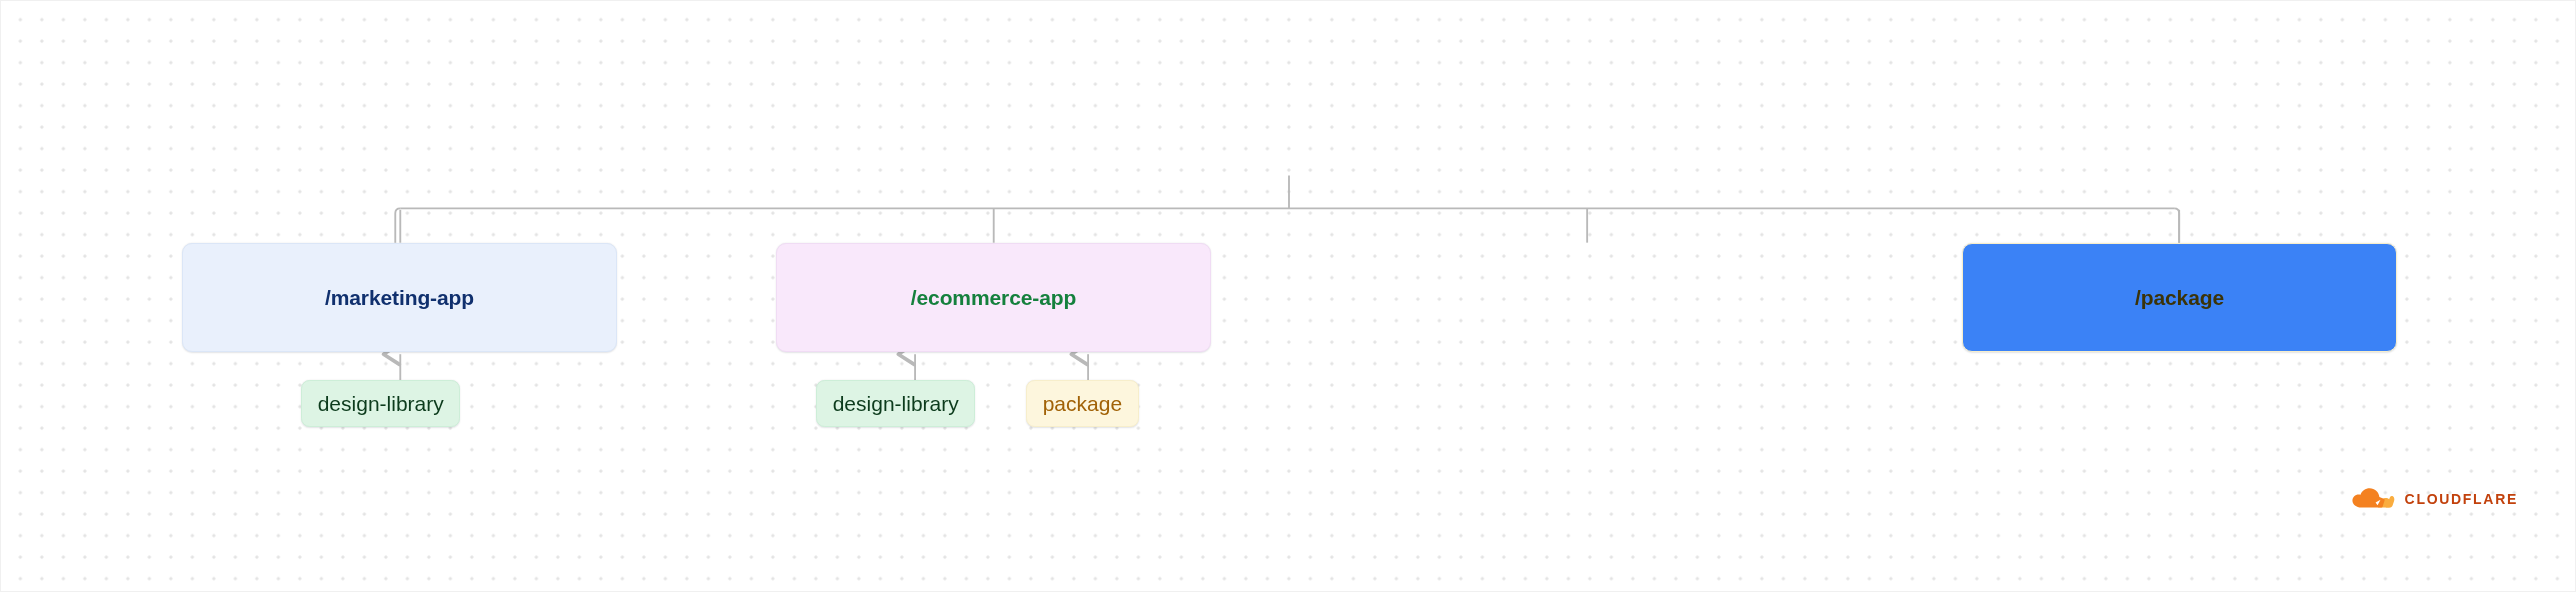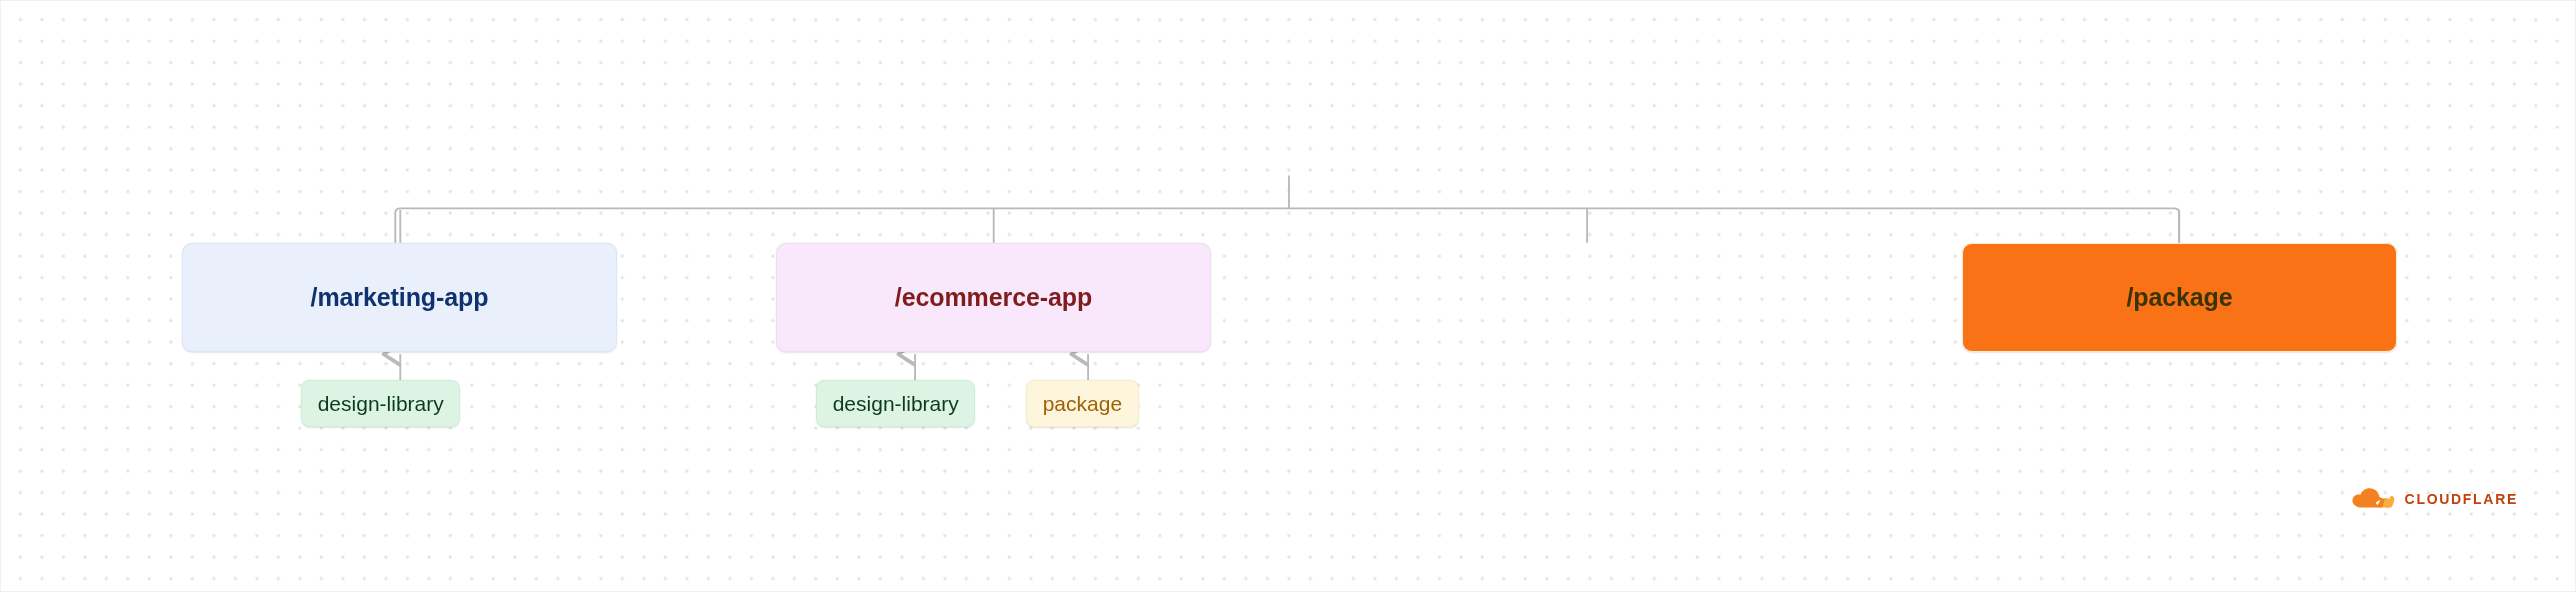--- a/index.html
+++ b/index.html
@@ -73,46 +73,46 @@
     color: #3a3a3a;
   }
 
   .child-node {
     top: 242px;
     width: 435px;
     height: 109px;
     border-width: 0.7px;
     border-style: solid;
   }
-  .child-node .node-label { font-size: 25px; }
+  .child-node .node-label { font-size: 21px; }
 
   #node-marketing {
     left: 181px;
     background: #e9f0fc;
     border-color: #dbe6f7;
   }
   #node-marketing .node-label { color: #10306e; }
 
   #node-ecommerce {
     left: 775px;
     background: #f9e8fb;
     border-color: #f0dcf4;
   }
-  #node-ecommerce .node-label { color: #7f1d1d; }
+  #node-ecommerce .node-label { color: #15803d; }
 
   #node-design {
     left: 1369px;
     background: #ddf4e4;
     border-color: #cdeed8;
   }
   #node-design .node-label { color: #0c3b1c; }
 
   #node-package {
     left: 1961px;
-    background: #f97316;
+    background: #3b82f6;
     border-color: #f7eecb;
   }
   #node-package .node-label { color: #3b3308; }
 
   
   .pill {
     position: absolute;
     box-sizing: border-box;
     top: 379px;
     height: 47px;

